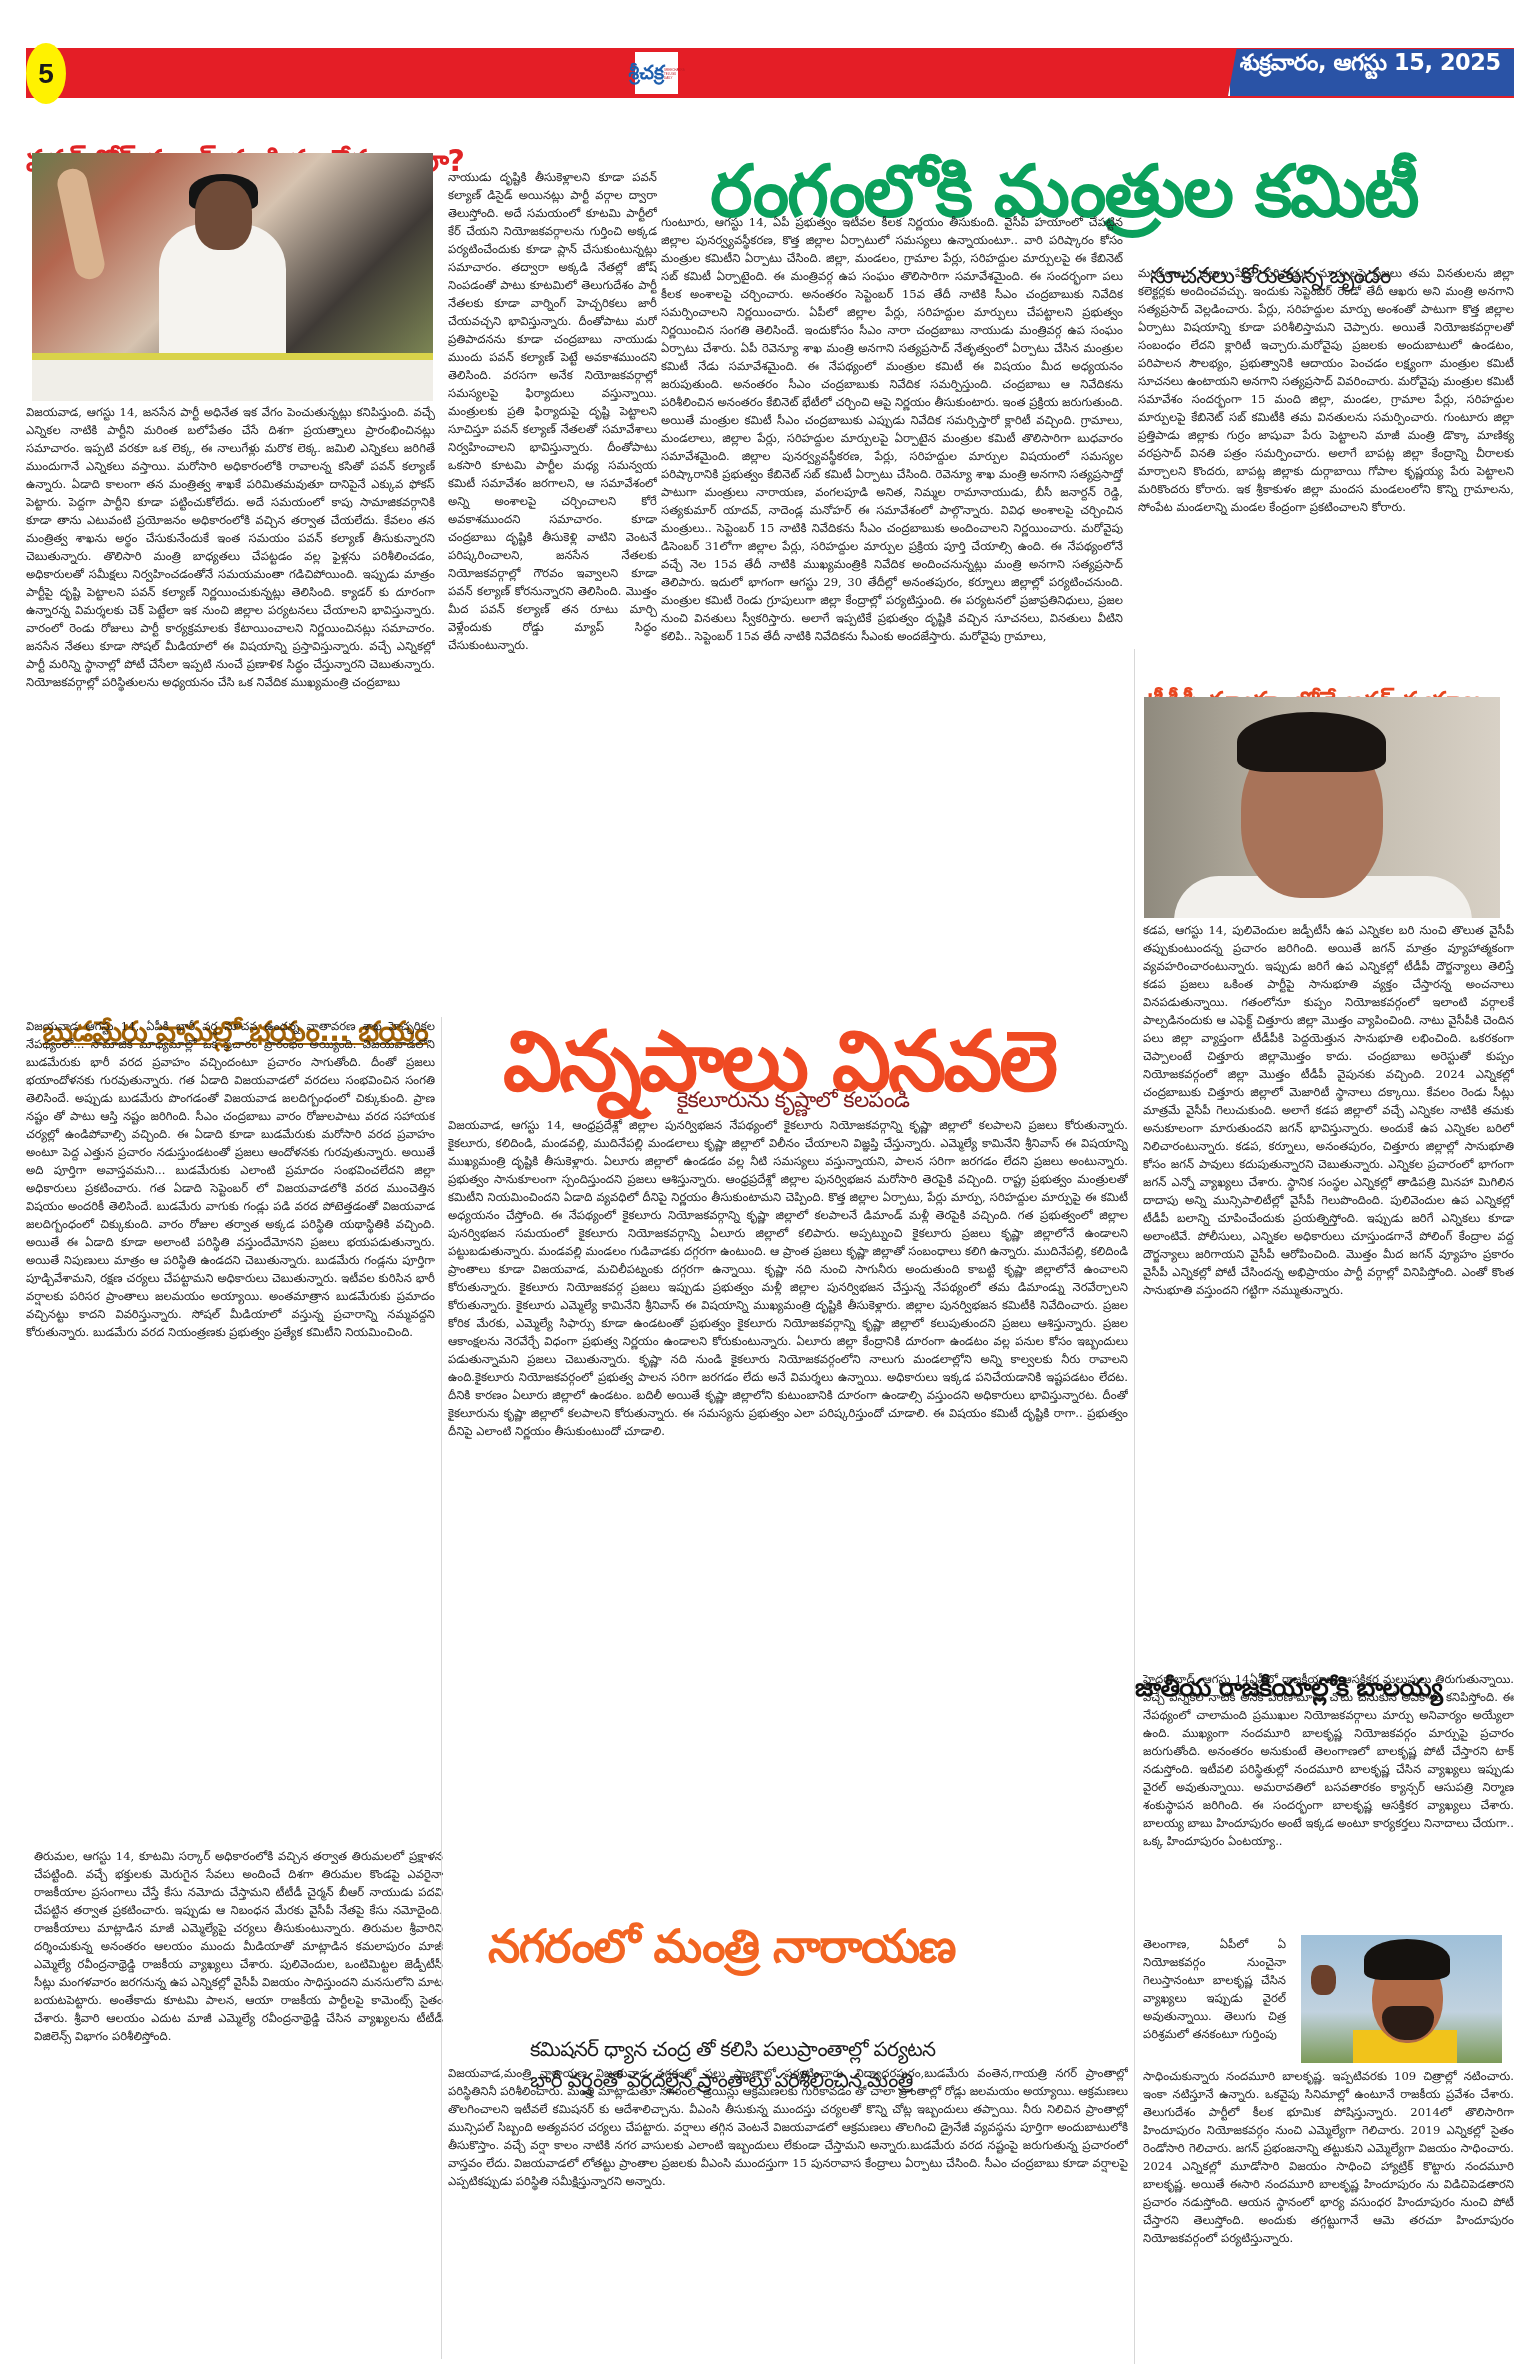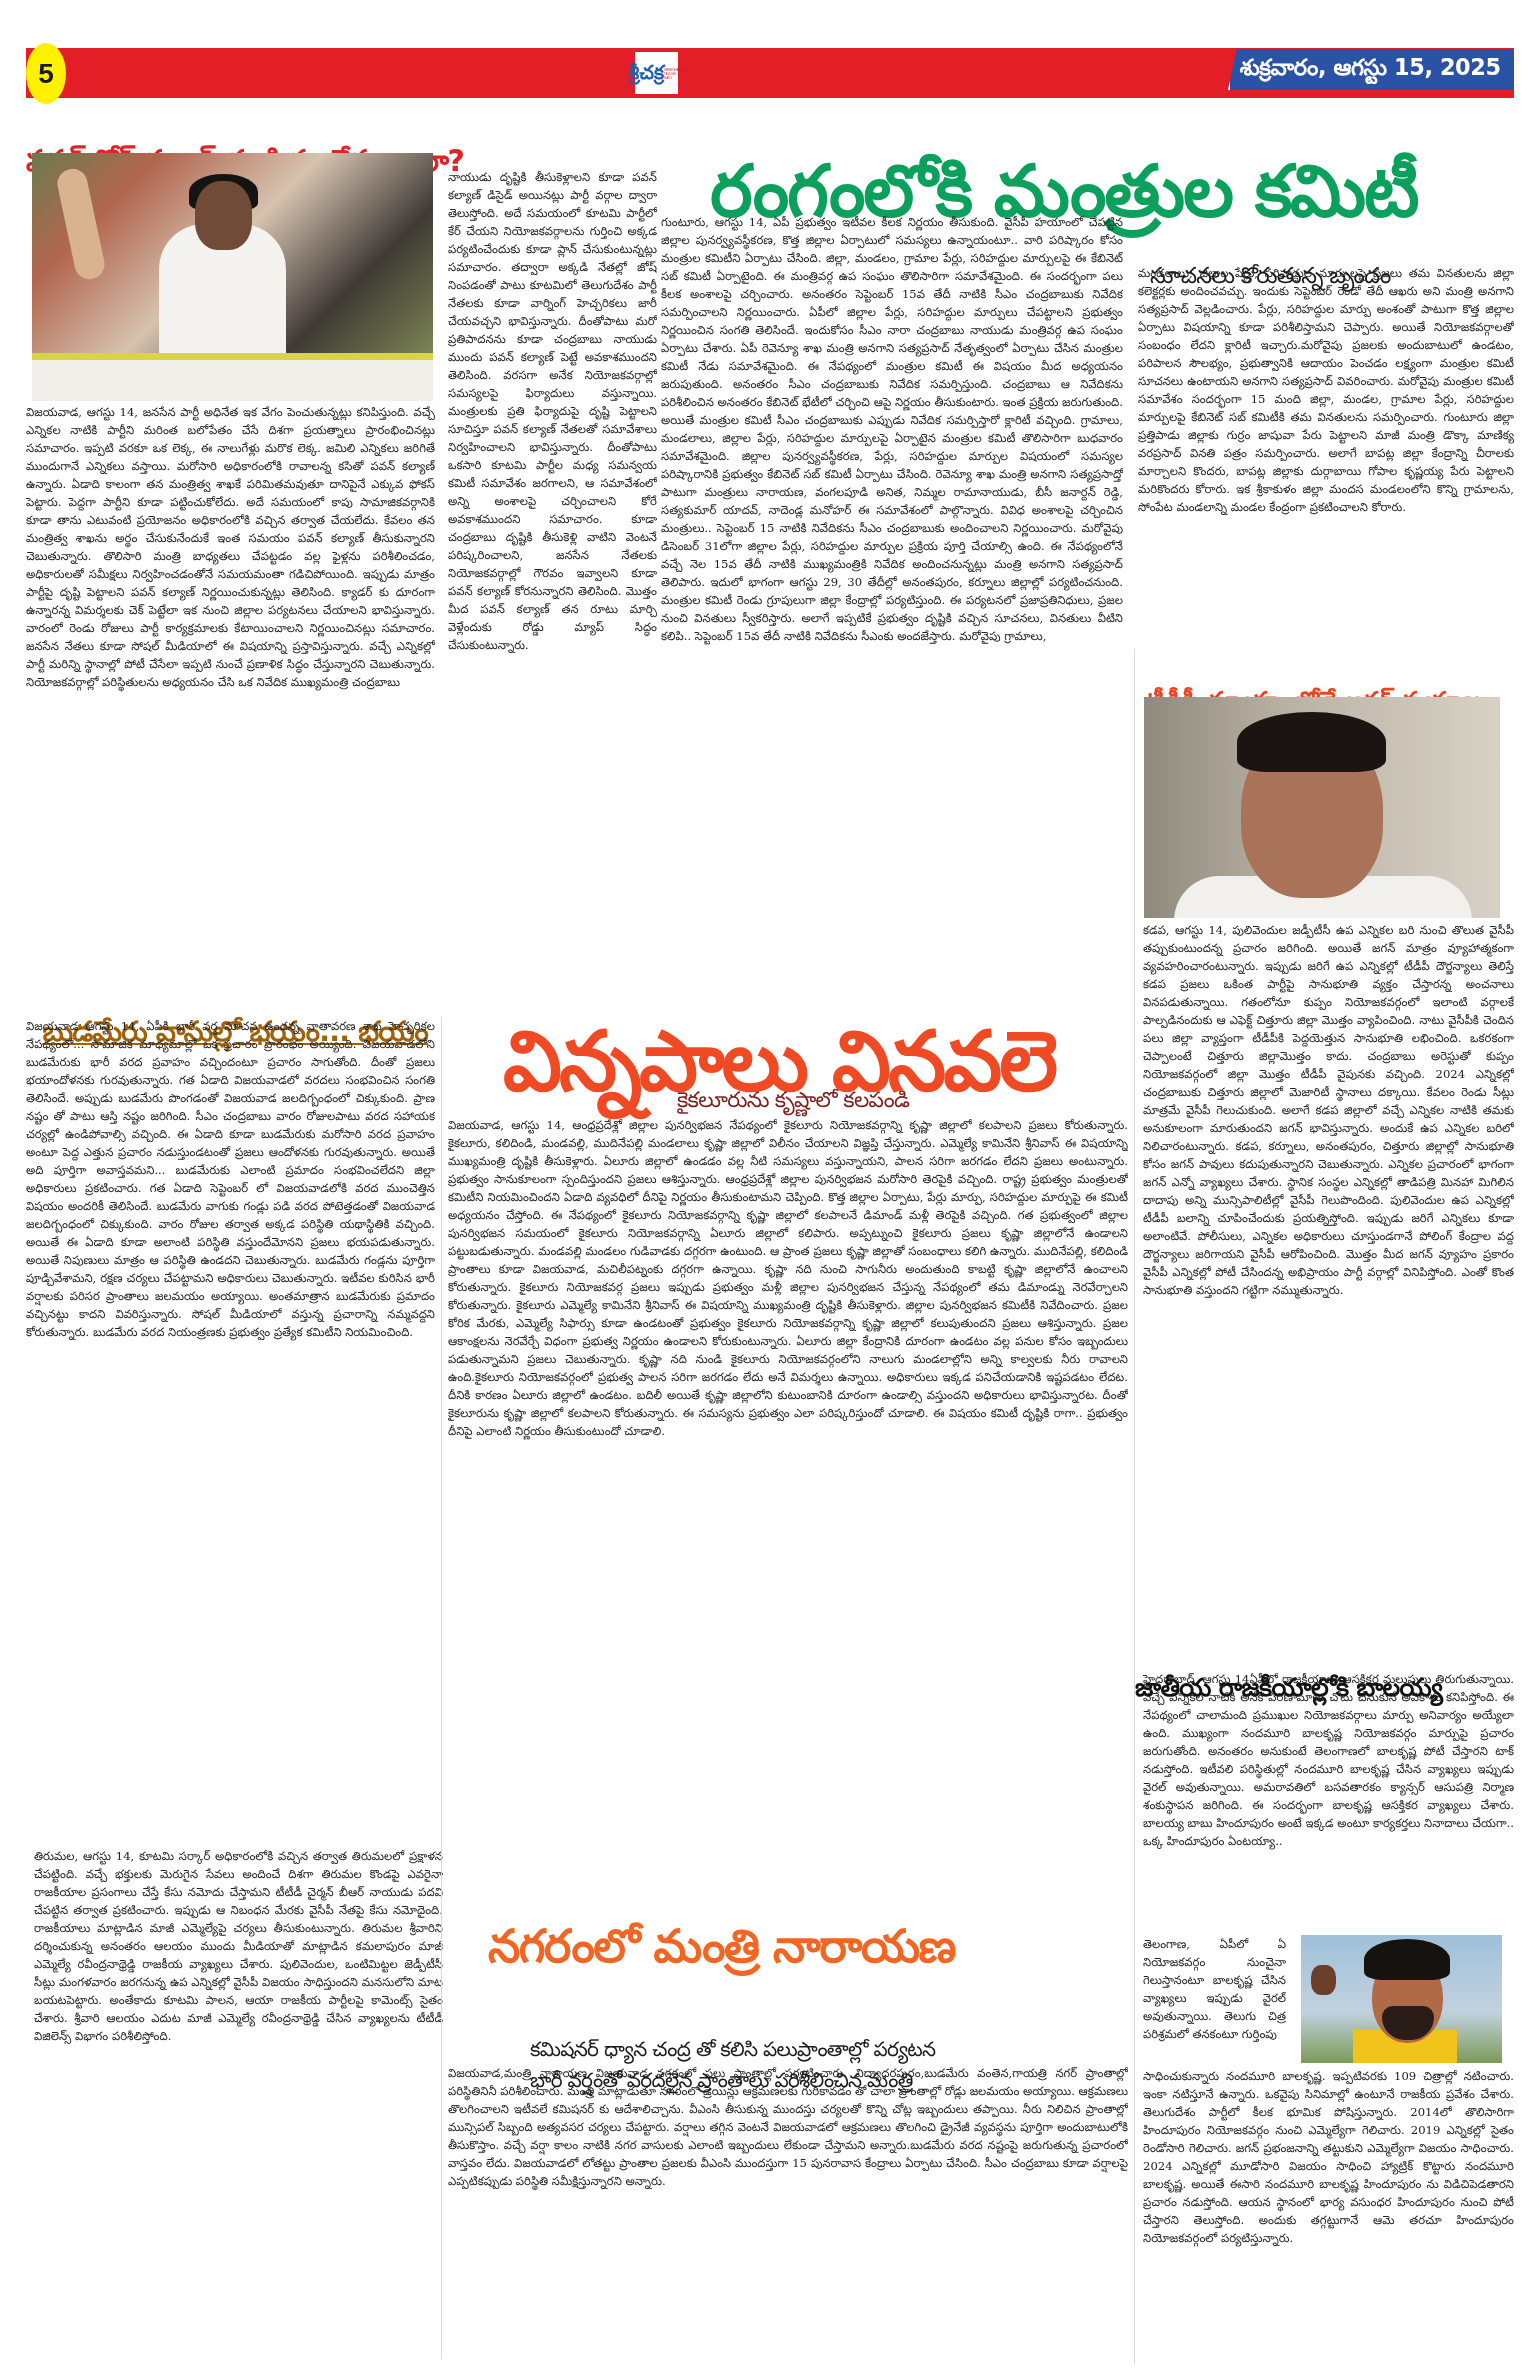--- a/index.html
+++ b/index.html
@@ -9,23 +9,23 @@
   .page { position: absolute; left: 26px; top: 0; width: 1488px; height: 2377px; }
 
   
   .masthead { position: absolute; left: 0; top: 48px; width: 1488px; height: 50px; background: #e41e26; }
   .page-num { position: absolute; left: 0; top: 43px; width: 40px; height: 61px; border-radius: 50%; background: #fff200;
               display: flex; align-items: center; justify-content: center; font: bold 28px "Liberation Sans", sans-serif; color: #1a1a1a; z-index: 2; }
   .logo { position: absolute; left: 609px; top: 52px; width: 43px; height: 42px; background: #fff; display: flex; 
           align-items: center; justify-content: center; }
   .logo .logo-main { font: bold 19.4px "DejaVu Sans", sans-serif; color: #1e5fae; line-height: 1; }
   .logo .logo-sub { font: 3px "Liberation Sans", sans-serif; color: #c21d25; margin-top: 1.5px; }
-  .date-box { position: absolute; left: 1202px; top: 49px; width: 286px; height: 41px; background: #2a53a6;
+  .date-box { position: absolute; left: 1202px; top: 49px; width: 286px; height: 47px; background: #2a53a6;
               clip-path: polygon(3% 0, 100% 0, 100% 100%, 0 100%); border-left: 2.2px solid #fff;
-              display: flex; align-items: center; justify-content: flex-end; padding-right: 13.4px; }
+              display: flex; align-items: flex-start; justify-content: flex-end; padding-right: 13.4px; }
   .date-box span { color: #fff; font: bold 22.4px "DejaVu Sans", sans-serif; letter-spacing: -0.4px; }
 
   
   .col-text { position: absolute; font-family: "DejaVu Serif", "Liberation Serif", serif; font-size: 11.6px; line-height: 18px;
               text-align: justify; color: #202020; overflow: hidden; }
   .hl { position: absolute; font-family: "DejaVu Sans", sans-serif; font-weight: bold; white-space: nowrap; letter-spacing: -0.7px; margin-top: 40px; }
 
   
   .hl-pawan { left: 0; top: 103px; font-size: 30px; color: #e02426; letter-spacing: -1.5px; }
   .img-pawan { position: absolute; left: 6px; top: 153px; width: 401px; height: 248px; overflow: hidden;

